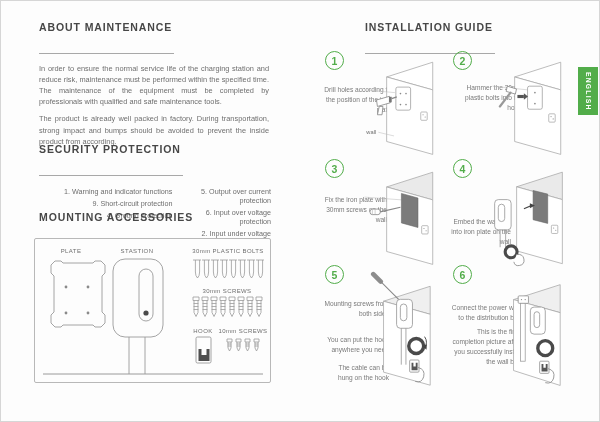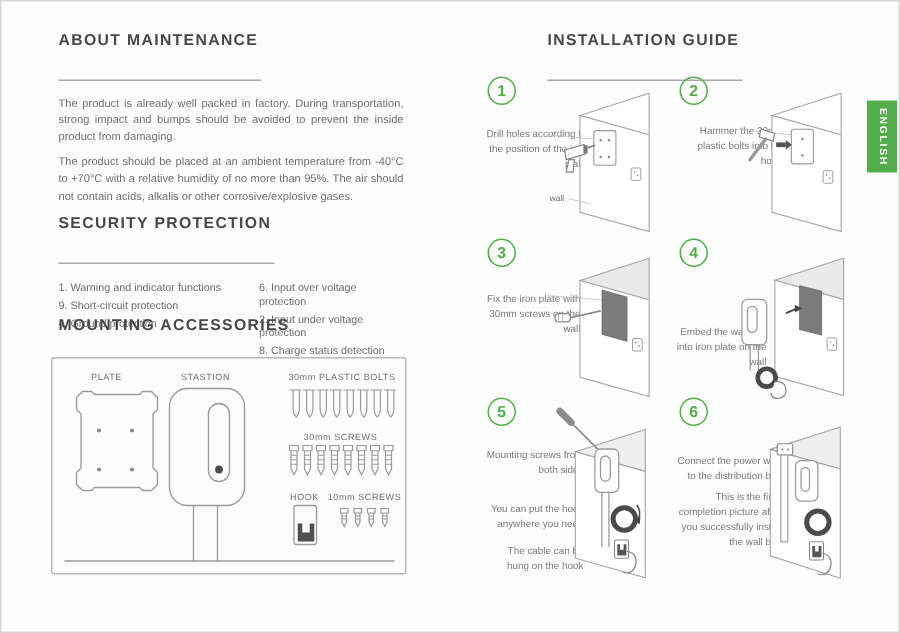--- a/index.html
+++ b/index.html
@@ -10,21 +10,21 @@
   }
   h2.sec-title{
     display:inline-block;margin:0;padding:0 2px 20px 0;
     font-size:10.5px;font-weight:600;letter-spacing:.9px;color:#474747;
     border-bottom:1px solid #a8a8a8;
   }
   .abs{position:absolute;}
   .para{font-size:7.4px;line-height:1.5;text-align:justify;margin:0 0 6px 0;color:#6e6e6e;}
   .sec-cols{display:flex;font-size:7.2px;color:#6e6e6e;}
   .sec-col{list-style:none;margin:0;padding:0;line-height:1.24;}
-  .sec-col li{margin-bottom:3.2px;}
+  .sec-col li{margin-bottom:3.2px;text-align:right;}
   .sec-col.first{width:140px;}
   .acc-box{
     position:absolute;left:33px;top:237px;width:235px;height:143px;
     border:1px solid #b8b8b8;border-radius:2px;background:#fdfdfd;box-sizing:content-box;
   }
   .rp-title-wrap{position:absolute;left:322px;top:16px;margin-left:42px;}
   .step{position:absolute;width:128px;}
   .step-num{
     position:absolute;left:2px;top:2px;width:17px;height:17px;border-radius:50%;
     border:1.6px solid var(--accent-green,#52ad4a);color:var(--accent-green,#52ad4a);
@@ -43,34 +43,35 @@
   .svg-small{font-size:6.2px;}
 </style>
 </head>
 <body>
 
 <div class="sheet">
 
   <div class="abs" style="left:38px;top:16px;width:230px;">
     <h2 class="sec-title">ABOUT MAINTENANCE</h2>
     <div style="height:9px;"></div>
-    <p class="para">The product is already well packed in factory. During transportation, strong impact and bumps should be avoided to prevent the inside product from damaging.</p>
-    <p class="para">The product should be placed at an ambient temperature from -40°C to +70°C with a relative humidity of no more than 95%. The air should not contain acids, alkalis or other corrosive/explosive gases.</p>
+    <p class="para">In order to ensure the normal service life of the charging station and reduce risk, maintenance must be performed within the specified time. The maintenance of the equipment must be completed by professionals with qualified and safe maintenance tools.</p>
+    <p class="para">The product is already well packed in factory. During transportation, strong impact and bumps should be avoided to prevent the inside product from according.</p>
   </div>
 
   <div class="abs" style="left:38px;top:138px;width:232px;">
     <h2 class="sec-title">SECURITY PROTECTION</h2>
     <div style="height:12px;"></div>
     <div class="sec-cols">
       <ul class="sec-col first">
         <li>1.  Warning and indicator functions</li>
         <li>9.  Short-circuit protection</li>
         <li>4.  Ground protection</li>
       </ul>
       <ul class="sec-col">
+        <li>5.  Output over current protection</li>
         <li>6.  Input over voltage protection</li>
         <li>2.  Input under voltage protection</li>
         <li>8.  Charge status detection</li>
       </ul>
     </div>
   </div>
 
   <div class="abs" style="left:38px;top:206px;">
     <h2 class="sec-title">MOUNTING ACCESSORIES</h2>
   </div>

